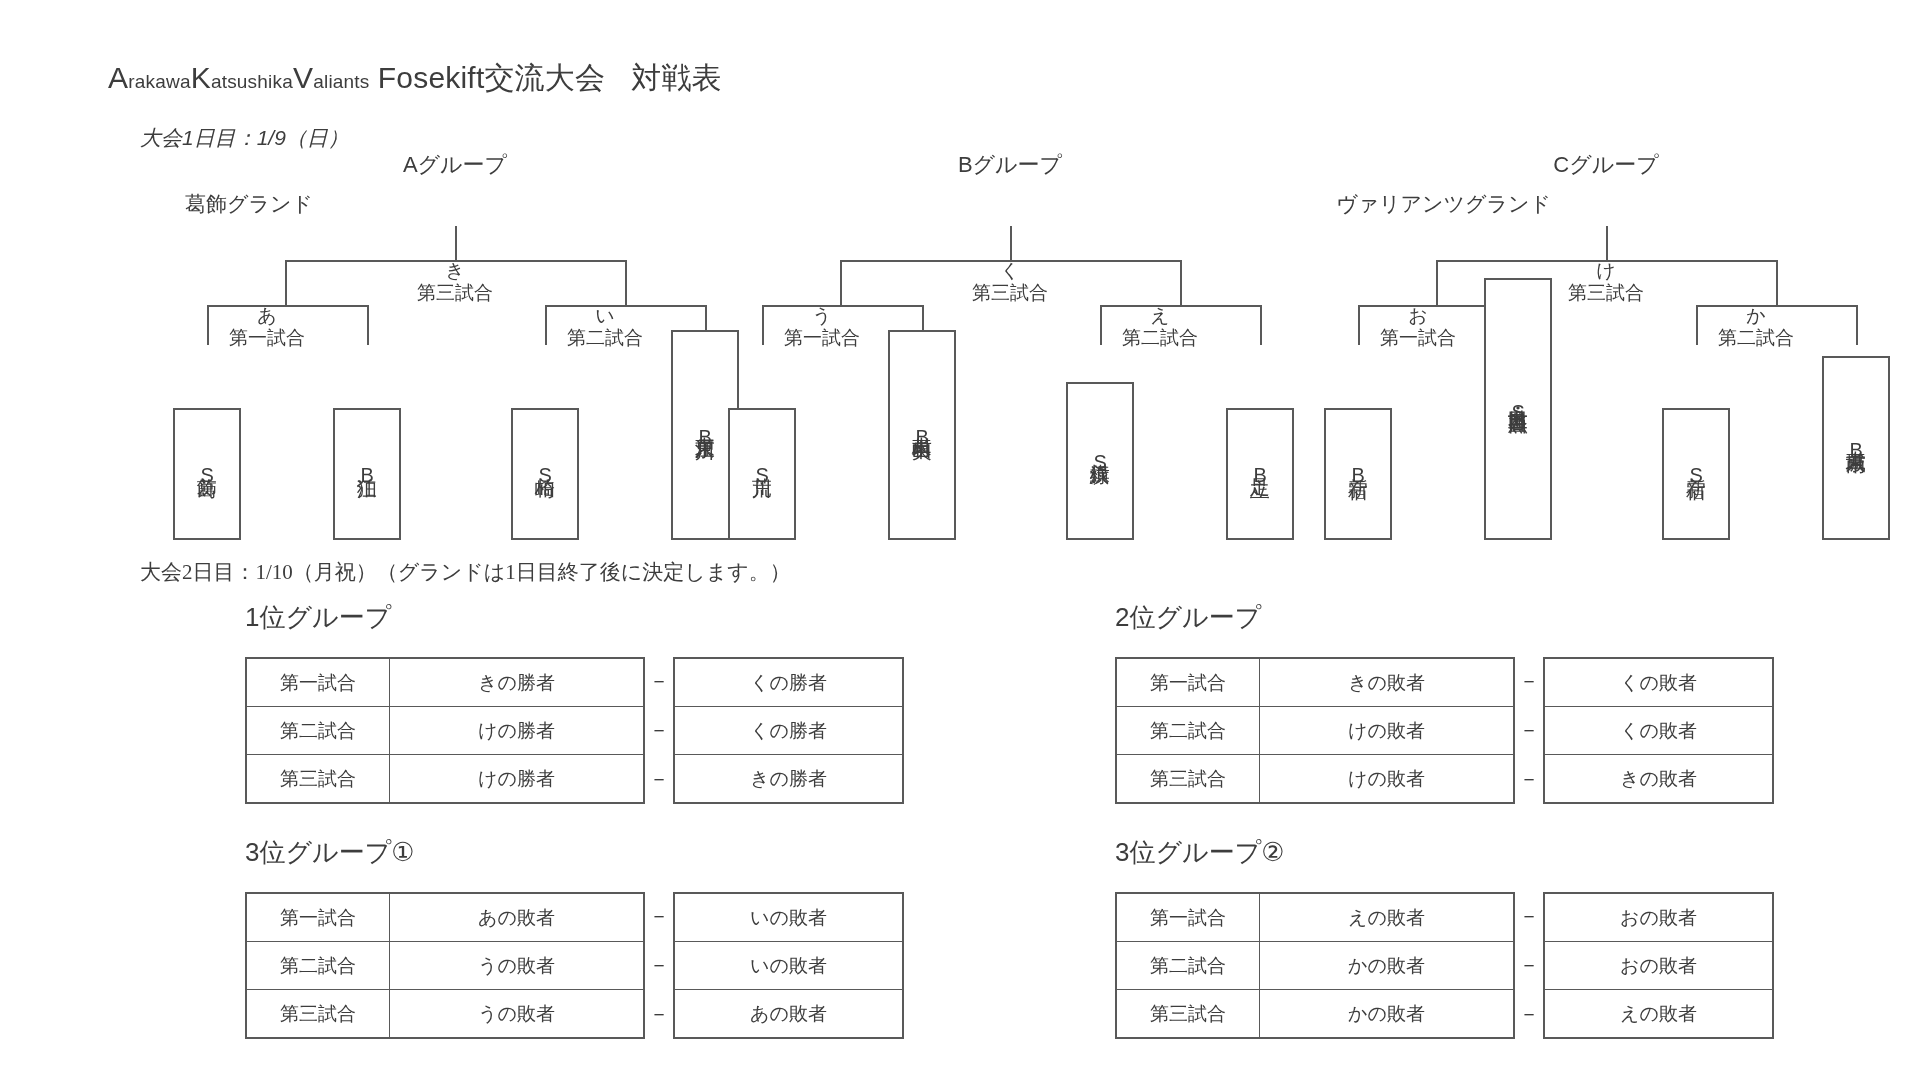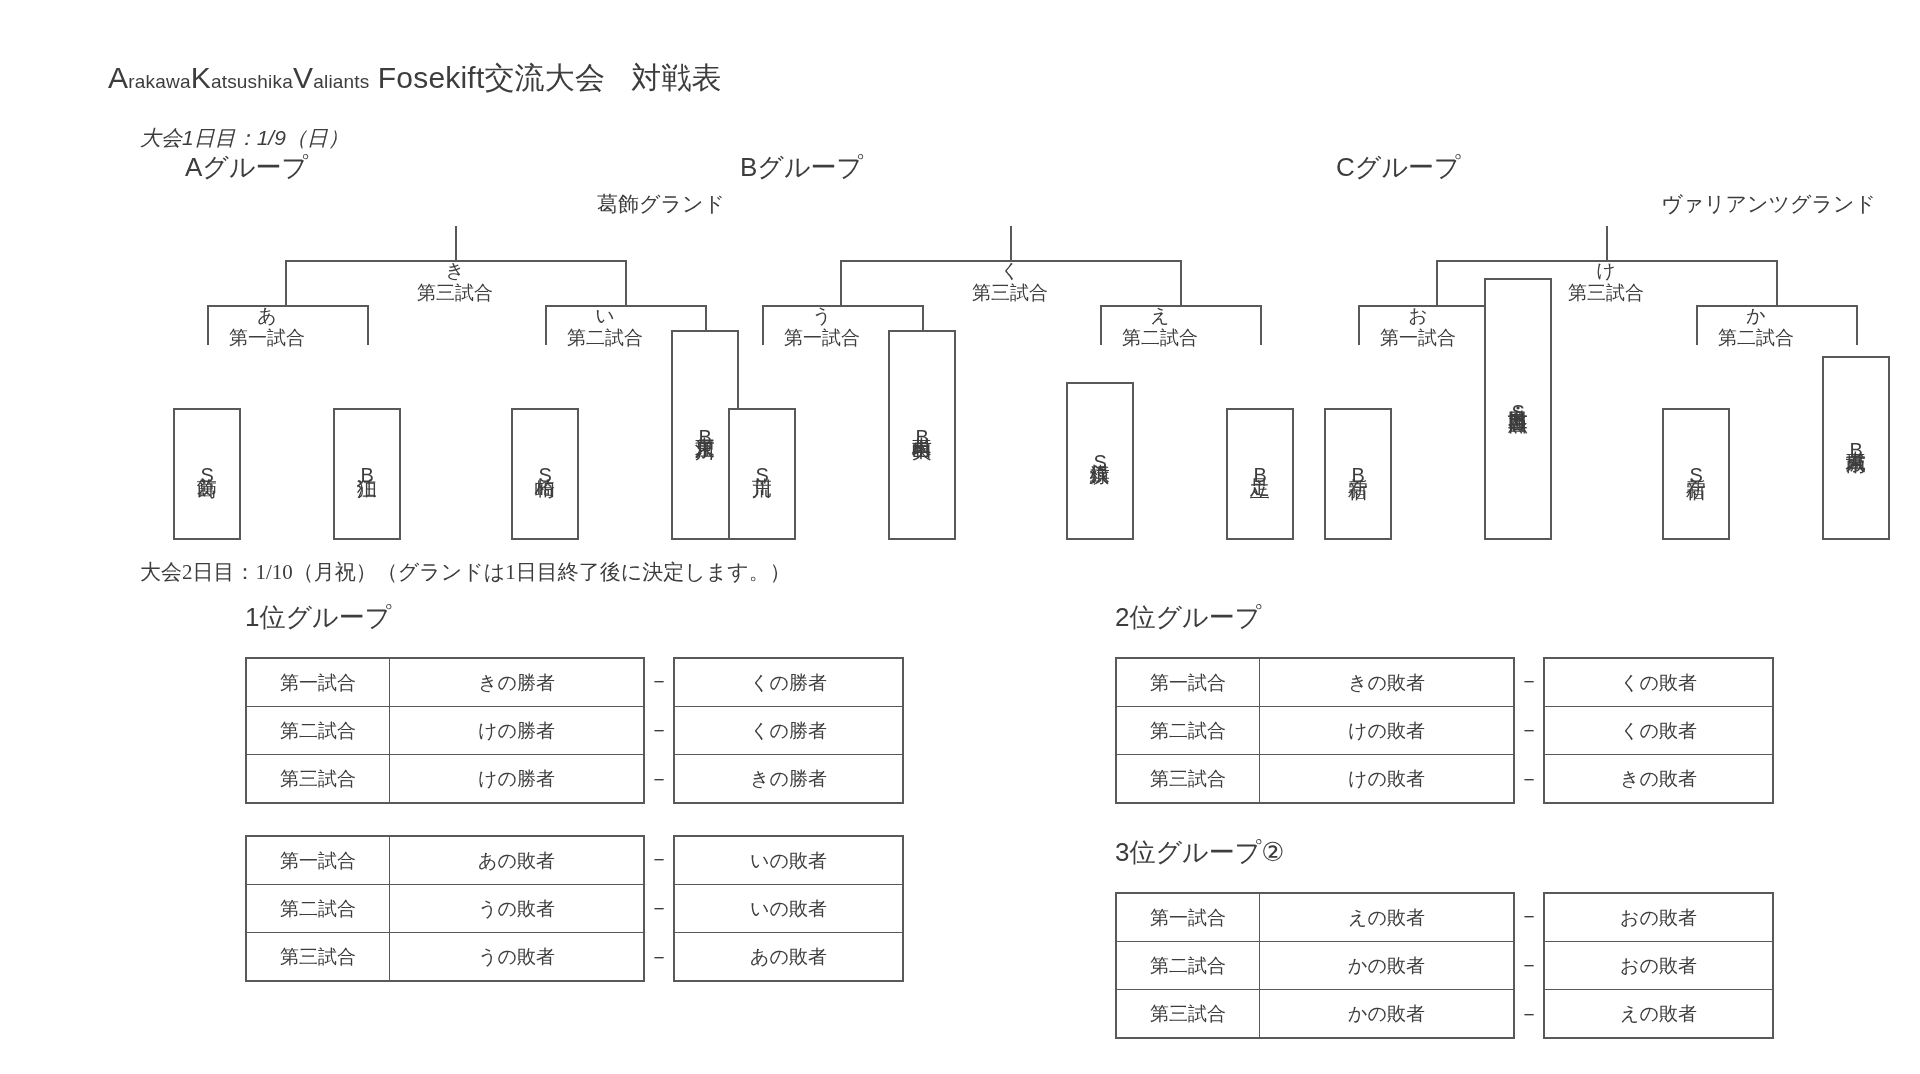--- a/index.html
+++ b/index.html
@@ -50,29 +50,30 @@
   }
   #group-a { left: 185px; }
   #group-b { left: 740px; }
   #group-c { left: 1336px; }
 
   .group-name {
     position: absolute;
     top: 0;
     left: 0;
     width: 100%;
-    font-size: 26px;
+    text-align: center;
+    font-size: 22px;
     color: #3d3d3d;
   }
   .group-venue {
     position: absolute;
     top: 40px;
     left: 0;
     width: 100%;
-    text-align: right;
+    text-align: left;
     font-size: 21px;
     color: #3d3d3d;
   }
 
   
   .stem {
     position: absolute;
     left: 50%;
     top: 76px;
     width: 0;
@@ -421,20 +422,21 @@
           </tr>
       <tr>
             <td>きの敗者</td>
           </tr>
     </tbody>
       </table>
   </div>
 </div>
 
 <div id="rr-3" class="rr-block">
+  <div class="rr-title">3位グループ①</div>
   <div class="rr-row">
     <table class="rr-left-table">
         <tbody>
       <tr>
             <td class="c-match">第一試合</td>
             <td class="c-team">あの敗者</td>
           </tr>
       <tr>
             <td class="c-match">第二試合</td>
             <td class="c-team">うの敗者</td>

